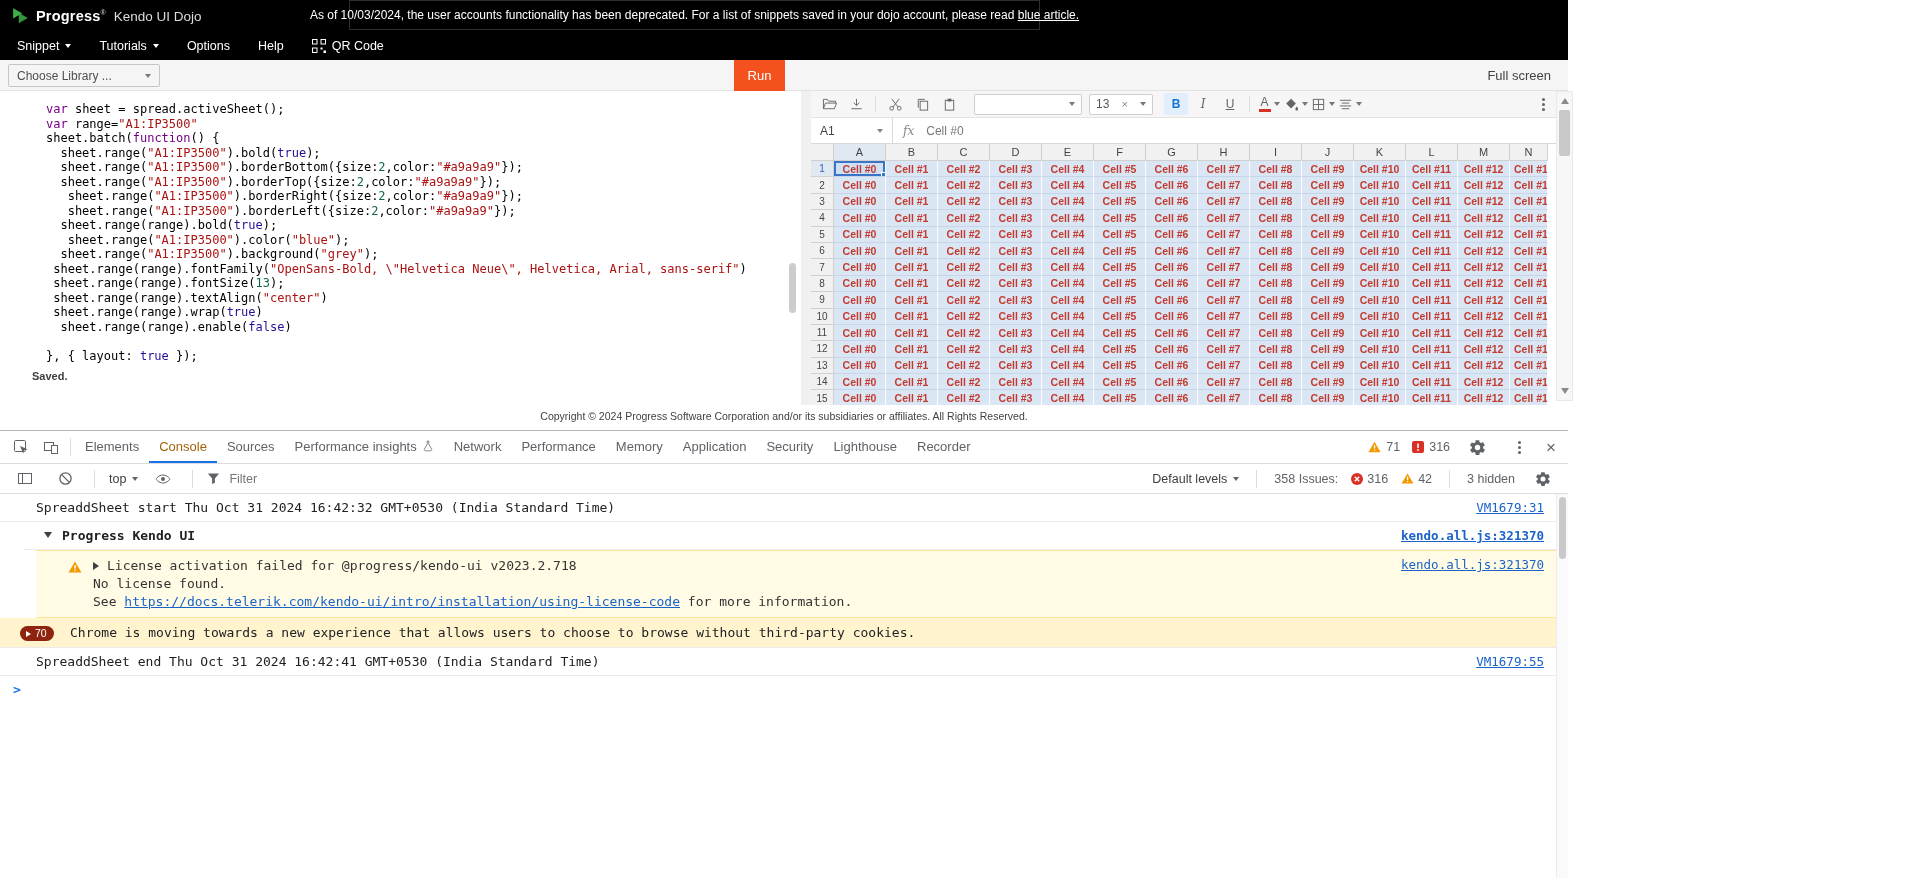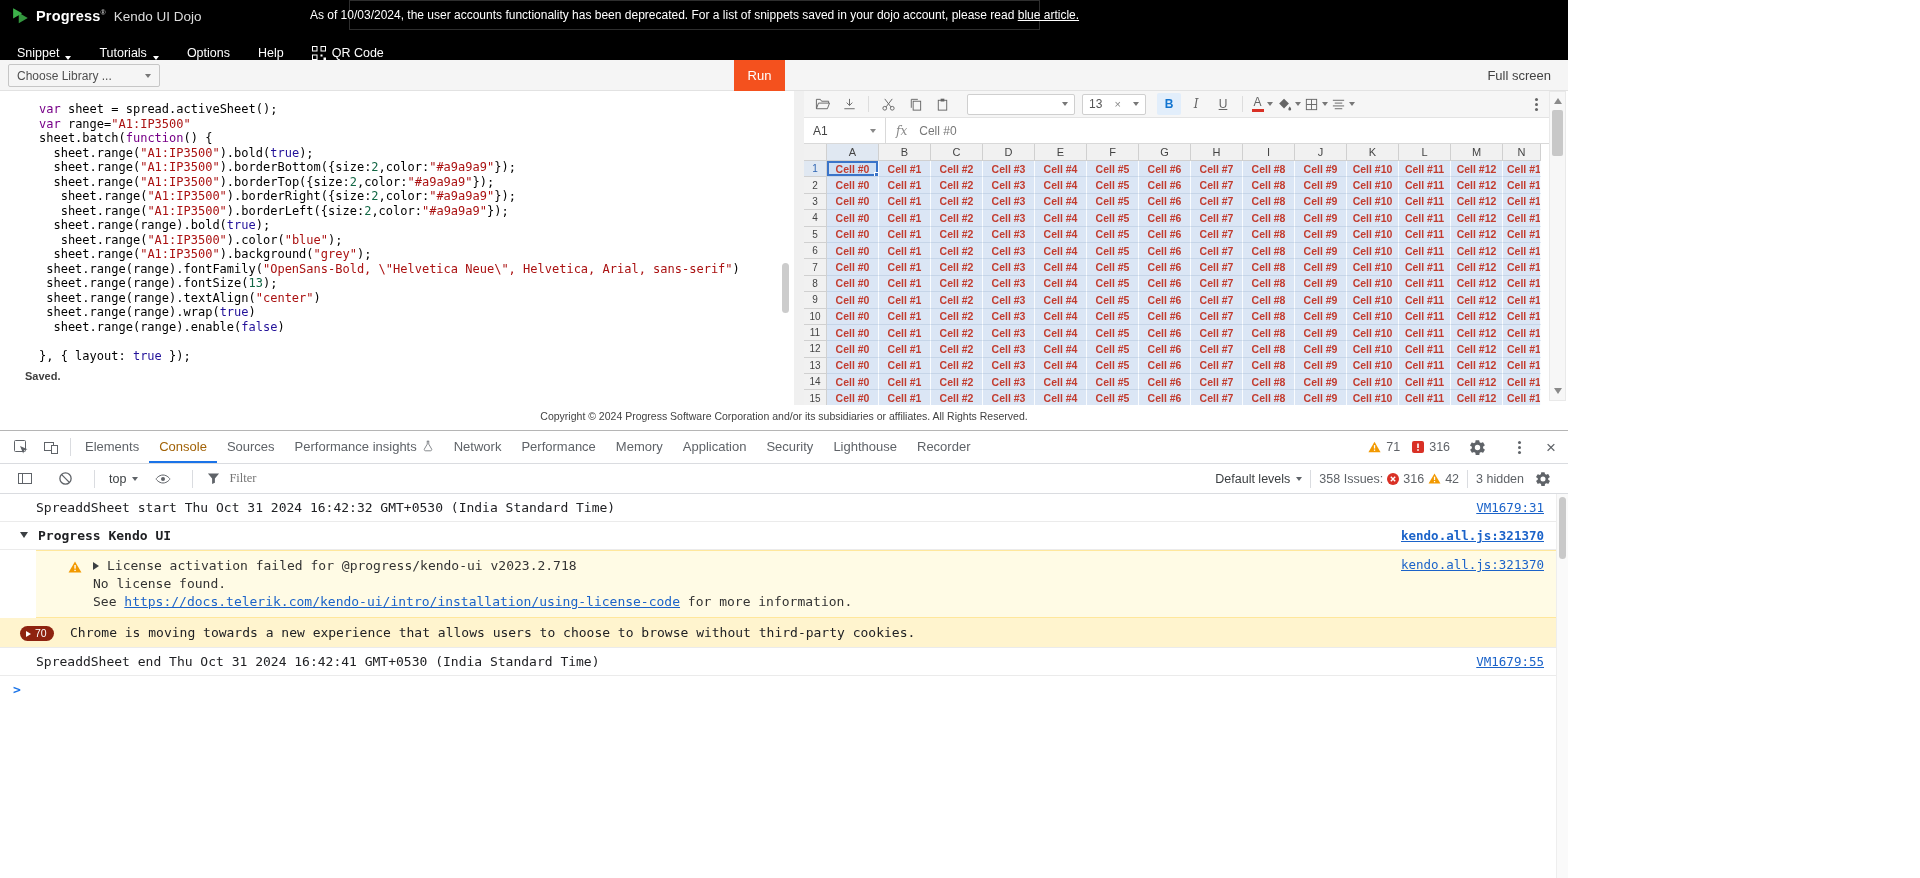--- a/index.html
+++ b/index.html
@@ -8,31 +8,31 @@
 
   
   .top-header{position:absolute;left:0;top:0;width:1568px;height:60px;background:#000;}
   .logo-row{position:absolute;left:12px;top:0;height:32px;display:flex;align-items:center;gap:6px;cursor:pointer;}
   .brand{color:#fff;font-weight:bold;font-size:14.5px;letter-spacing:.2px;}
   .brand sup{font-size:7px;color:#bbb;}
   .product{color:#dcdcdc;font-size:13.5px;margin-left:2px;}
   .deprecation-banner{position:absolute;left:349px;top:0;width:691px;height:30px;background:var(--banner_bg);border:1px solid #2e2e2e;box-sizing:border-box;color:#fff;font-size:12px;display:flex;align-items:center;justify-content:center;white-space:pre;z-index:5;}
   .banner-link{color:#fff;text-decoration:underline;cursor:pointer;}
   .menu-row{position:absolute;left:3px;top:32px;height:28px;display:flex;align-items:center;}
-  .menu-item{color:#fff;font-size:12.5px;display:flex;align-items:flex-end;gap:6px;padding:0 14px;height:100%;cursor:pointer;}
+  .menu-item{color:#fff;font-size:12.5px;display:flex;align-items:center;gap:6px;padding:0 14px;height:100%;cursor:pointer;}
   .caret-down{width:0;height:0;border-left:3.5px solid transparent;border-right:3.5px solid transparent;border-top:4px solid currentColor;display:inline-block;}
 
   
   .dojo-toolbar{position:absolute;top:60px;left:0;width:1568px;height:31px;background:#f5f5f5;border-bottom:1px solid #e2e2e2;box-sizing:border-box;}
   .lib-select{position:absolute;left:8px;top:4px;width:152px;height:23px;border:1px solid #c6c6c6;border-radius:2px;display:flex;align-items:center;justify-content:space-between;color:#4f4f4f;font-size:12px;padding:0 8px;box-sizing:border-box;cursor:pointer;background:#f5f5f5;}
   .run-btn{position:absolute;left:734px;top:0;width:51px;height:31px;background:var(--run_button);color:#fff;font-size:13px;border:none;display:flex;align-items:center;justify-content:center;cursor:pointer;}
   .fullscreen-label{position:absolute;right:17px;top:0;height:31px;display:flex;align-items:center;font-size:13px;color:#424242;cursor:pointer;}
 
   
-  .workspace{position:absolute;top:91px;left:9px;width:1568px;height:314px;}
+  .workspace{position:absolute;top:91px;left:16px;width:1568px;height:314px;}
   .editor-pane{position:absolute;left:0;top:0;width:785px;height:272px;background:#fff;overflow:hidden;cursor:text;}
   .code{font-family:"DejaVu Sans Mono",monospace;font-size:12px;line-height:14.5px;color:#000;padding:11px 0 0 30px;white-space:pre;}
   .tok-kw{color:#770088;}.tok-str{color:#aa1111;}.tok-num{color:#116644;}.tok-atom{color:#221199;}
   .editor-scrollbar{position:absolute;right:3px;top:4px;width:11px;height:262px;}
   .editor-scroll-thumb{position:absolute;left:2px;top:168px;width:7px;height:50px;background:#cccccc;border-radius:4px;}
   .saved-label{position:absolute;left:16px;top:279px;font-size:11px;font-weight:bold;color:#3f3f3f;}
   .splitter{position:absolute;left:785px;top:0;width:10px;height:314px;background:#f0f0f0;cursor:col-resize;}
 
   
   .result-pane{position:absolute;left:795px;top:0;width:773px;height:314px;background:#fff;}
@@ -90,28 +90,28 @@
   .dt-tab{height:100%;display:flex;align-items:center;padding:0 10px;font-size:13px;color:#5f6368;cursor:pointer;gap:5px;box-sizing:border-box;border-bottom:2px solid transparent;white-space:nowrap;}
   .dt-tab.selected{color:#a16207;border-bottom-color:var(--tab_underline);}
   .dt-right{margin-left:auto;display:flex;align-items:center;gap:12px;padding-right:12px;}
   .dt-count{display:flex;align-items:center;gap:5px;font-size:12.5px;color:#5f6368;cursor:pointer;}
   .dt-close{font-size:17px;color:#5f6368;cursor:pointer;line-height:1;}
 
   .dt-console-toolbar{height:30px;display:flex;align-items:center;border-bottom:1px solid #dadce0;box-sizing:border-box;padding:0 10px;gap:10px;font-size:12.5px;color:#3c4043;}
   .ct-select{display:flex;align-items:center;gap:6px;cursor:pointer;white-space:nowrap;}
   .ct-select .caret-down{color:#5f6368;}
   .filter-wrap{display:flex;align-items:center;gap:7px;flex:1;}
-  .filter-input{border:none;outline:none;font-size:12.5px;color:#333;width:640px;font-family:Liberation Serif, serif;background:transparent;}
-  .ct-right{display:flex;align-items:center;gap:4px;white-space:nowrap;}
+  .filter-input{border:none;outline:none;font-size:12.5px;color:#333;width:640px;font-family:Liberation Sans, sans-serif;background:transparent;}
+  .ct-right{display:flex;align-items:center;gap:13px;white-space:nowrap;}
   .ct-count{display:flex;align-items:center;gap:4px;color:#5f6368;cursor:pointer;}
 
   .dt-messages{position:relative;height:385px;overflow:hidden;font-family:"DejaVu Sans Mono",monospace;font-size:13px;color:#202124;}
   .msg{position:relative;border-bottom:1px solid #ebebeb;padding:5px 190px 5px 36px;line-height:17px;}
   .msg-src{position:absolute;right:24px;top:5px;color:var(--link);text-decoration:underline;cursor:pointer;font-size:12.5px;}
-  .msg.group{padding-left:38px;font-weight:bold;}
+  .msg.group{padding-left:38px;font-weight:bold;margin-left:24px;}
   .group-caret{position:absolute;left:20px;top:10px;width:0;height:0;border-left:4.5px solid transparent;border-right:4.5px solid transparent;border-top:6px solid #3c4043;}
   .msg.warn{background:var(--warning_bg);border-top:1px solid #ffe79c;border-bottom:1px solid #ffe79c;padding:6px 190px 6px 57px;line-height:18px;color:#333;margin-left:36px;}
   .warn-icon{position:absolute;left:32px;top:9px;}
   .warn-caret{display:inline-block;width:0;height:0;border-top:4.5px solid transparent;border-bottom:4.5px solid transparent;border-left:6px solid #3c4043;margin-right:8px;}
   .warn-link{color:var(--link);text-decoration:underline;cursor:pointer;}
   .msg.issue{background:var(--issue_bg);padding:6px 24px 6px 70px;line-height:17px;}
   .issue-badge{position:absolute;left:20px;top:8px;height:15px;padding:0 7px 0 6px;background:var(--issue_badge);color:#fff;border-radius:8px;display:flex;align-items:center;gap:4px;font-size:10.5px;font-family:"Liberation Sans",sans-serif;cursor:pointer;}
   .issue-badge .play{width:0;height:0;border-left:5px solid #fff;border-top:3.5px solid transparent;border-bottom:3.5px solid transparent;}
   .console-prompt{padding:6px 0 0 13px;}
   .prompt-chevron{color:var(--prompt);font-weight:bold;font-size:13px;}

